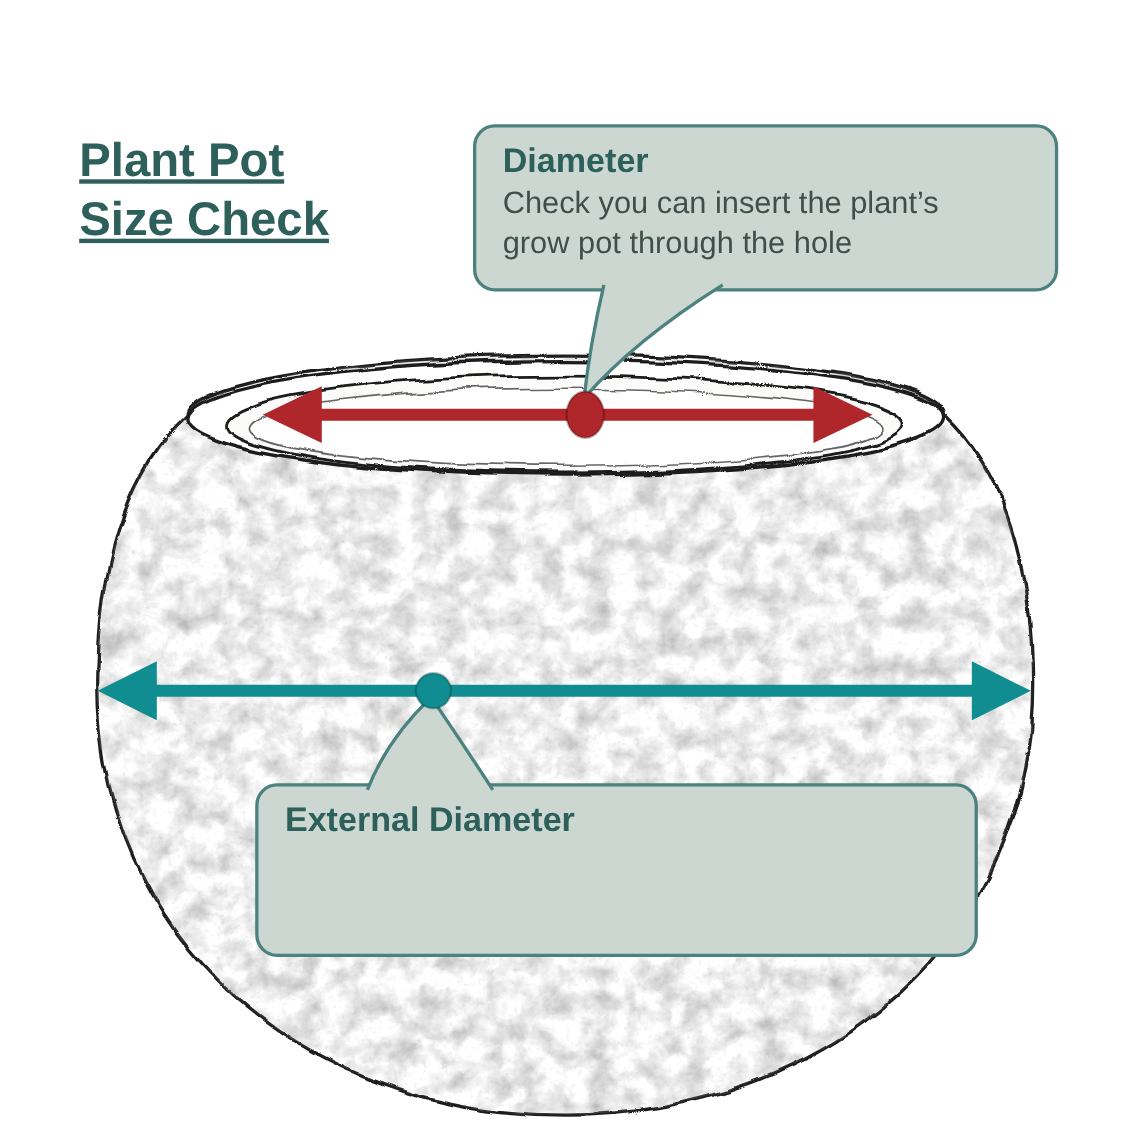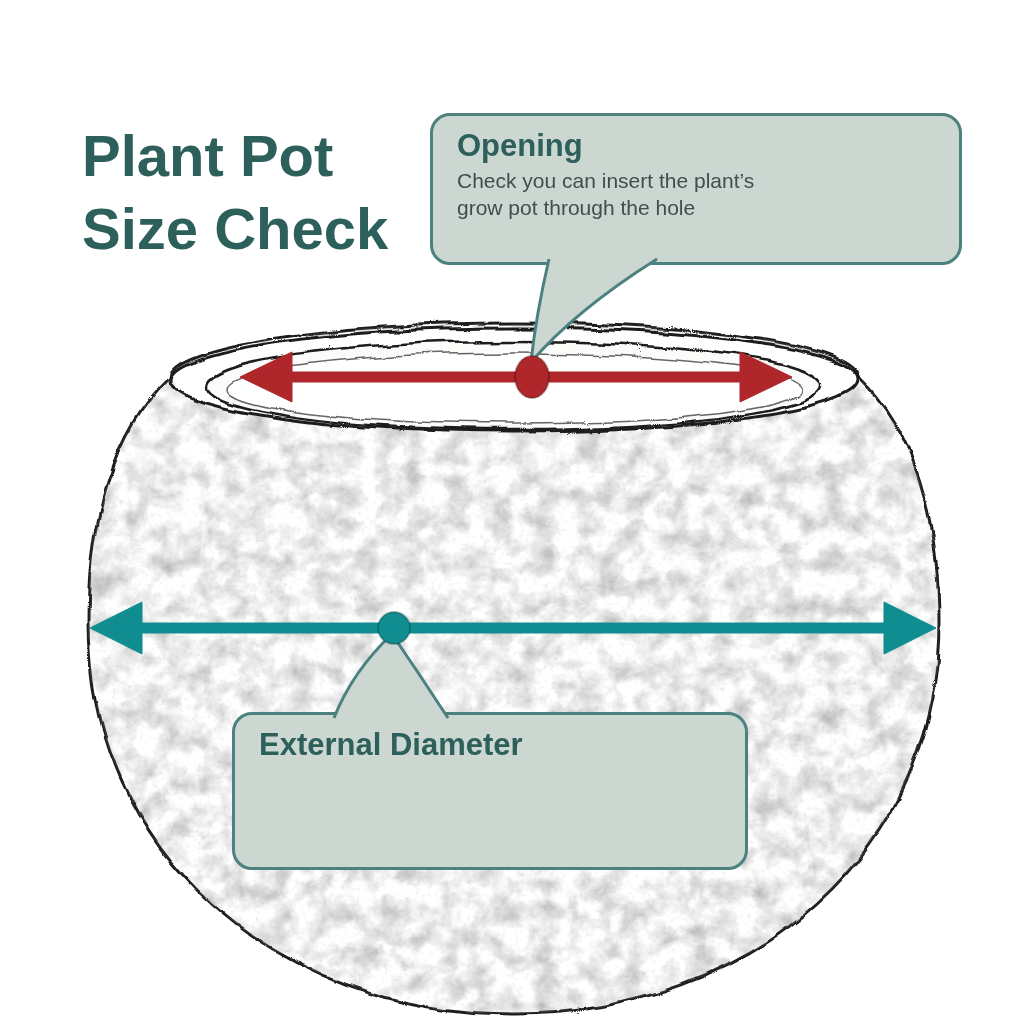--- a/index.html
+++ b/index.html
@@ -1,35 +1,35 @@
 <!DOCTYPE html>
 <html style="--background: #ffffff; --title: #2d5f5b; --heading: #2d5f5b; --body-text: #3f4f4d; --callout-bg: #ccd7d2; --callout-border: #4b817e; --arrow-red: #b0272b; --arrow-teal: #0f8d90; --sketch: #1f1f1f;"><head>
 <meta charset="utf-8">
 <style>
   * { margin:0; padding:0; box-sizing:border-box; }
   html,body { width:1024px; height:1024px; background:#fff; font-family:"Liberation Sans", sans-serif; }
   .canvas { position:relative; width:1024px; height:1024px; background:var(--background,#fff); overflow:hidden; }
   svg.layer { position:absolute; left:0; top:0; width:1024px; height:1024px; }
   .layer.base { z-index:1; }
   .page-title {
-    position:absolute; left:82px; top:120px; z-index:2;
-    font-size:58px; font-weight:bold; line-height:1.25;
-    color:var(--title); white-space:pre-line;
+    position:absolute; left:72px; top:120px; z-index:2;
+    font-size:43px; font-weight:bold; line-height:1.25;
+    color:var(--title); white-space:pre-line;text-decoration:underline;
   }
   .callout {
     position:absolute; z-index:2;
     background:var(--callout-bg);
     border:3px solid var(--callout-border);
     border-radius:20px;
     padding:12px 24px 14px;
   }
   .callout h2 { font-size:31px; font-weight:bold; color:var(--heading); margin-bottom:3px; }
-  .callout p  { font-size:21px; color:var(--body-text); line-height:1.29; white-space:pre-line; }
+  .callout p  { font-size:28px; color:var(--body-text); line-height:1.29; white-space:pre-line; }
   .callout.opening  { left:430px; top:113px; width:532px; height:152px; }
-  .callout.external { left:232px; top:712px; width:516px; height:158px; }
+  .callout.external { left:232px; top:712px; width:657px; height:158px; }
   .layer.overlay { z-index:3; pointer-events:none; }
 
   .pot-line   { fill:#ffffff; stroke:var(--sketch); stroke-width:3; }
   .rim-line   { fill:#ffffff; stroke:var(--sketch); stroke-width:3; }
   .open-line  { fill:#fbfbfa; stroke:var(--sketch); stroke-width:2.5; }
   .open-inner { fill:#ffffff; stroke:#666; stroke-width:1.5; }
   .arrow-red  { stroke:var(--arrow-red); fill:var(--arrow-red); }
   .arrow-teal { stroke:var(--arrow-teal); fill:var(--arrow-teal); }
   .tail { fill:var(--callout-bg); stroke:var(--callout-border); stroke-width:3; stroke-linejoin:round; }
   .dot-red  { fill:var(--arrow-red);  stroke:rgba(60,0,0,.35);  stroke-width:2; }
@@ -80,21 +80,21 @@
       <line x1="132" y1="628" x2="892" y2="628" stroke-width="11"></line>
       <polygon points="90,628 142,602 142,654"></polygon>
       <polygon points="936,628 884,602 884,654"></polygon>
     </g>
   </svg>
 
   <h1 class="page-title">Plant Pot
 Size Check</h1>
 
   <div class="callout opening">
-    <h2>Opening</h2>
+    <h2>Diameter</h2>
     <p>Check you can insert the plant’s
 grow pot through the hole</p>
   </div>
 
   <div class="callout external">
     <h2>External Diameter</h2>
   </div>
 
   <svg class="layer overlay" viewBox="0 0 1024 1024">
     <path class="tail" d="M 549 259 Q 536 315 531 362 Q 576 310 657 259"></path>

